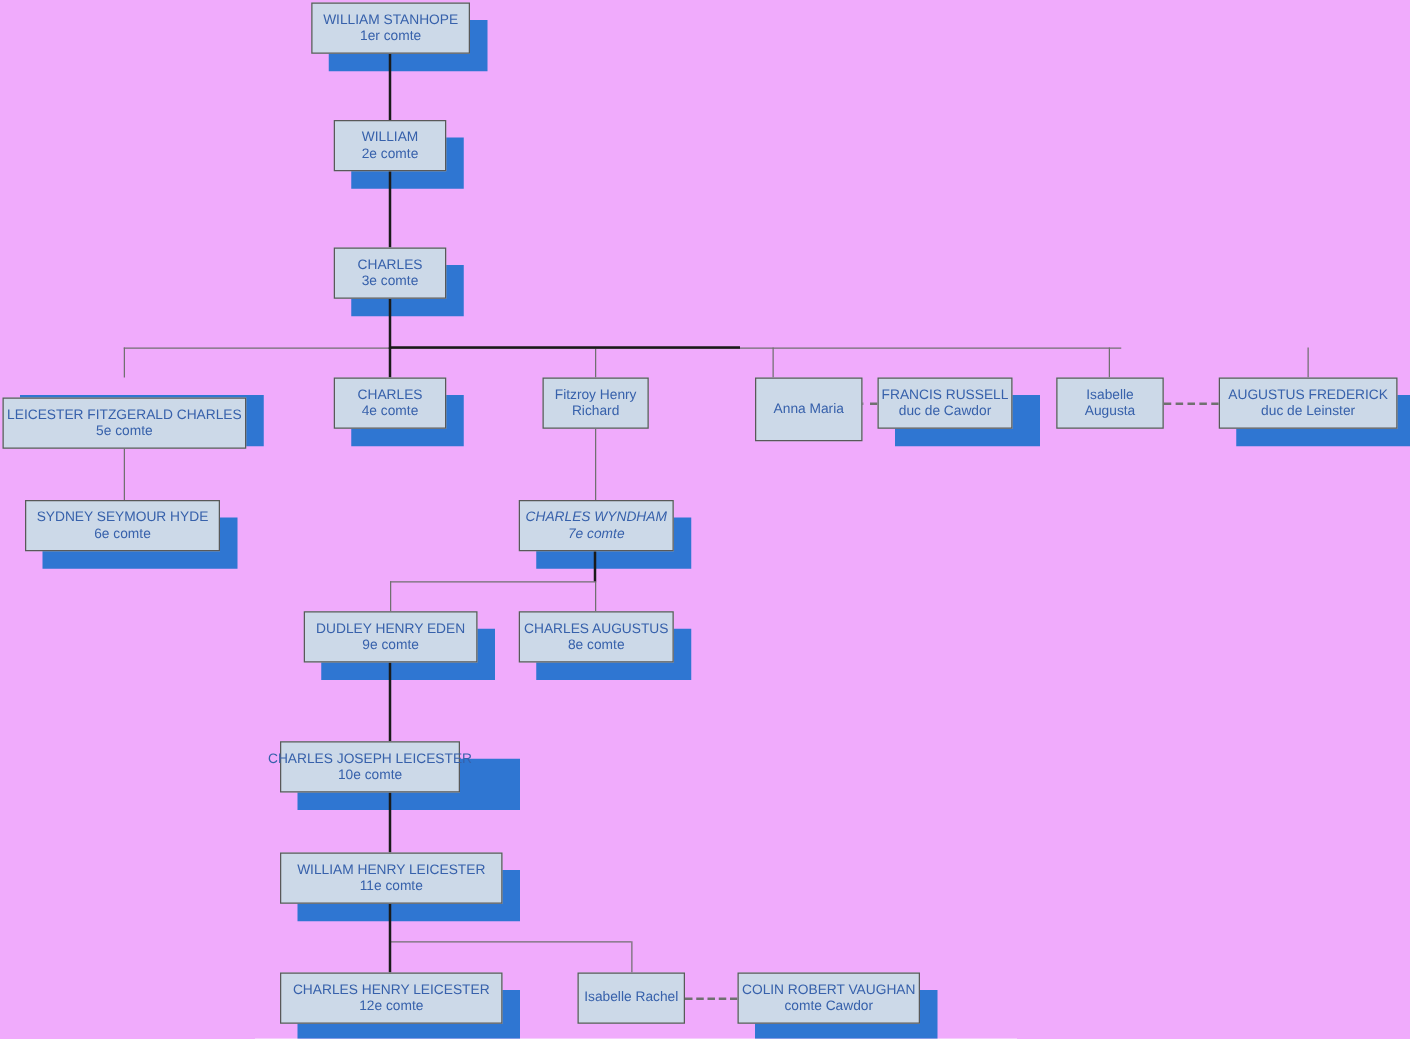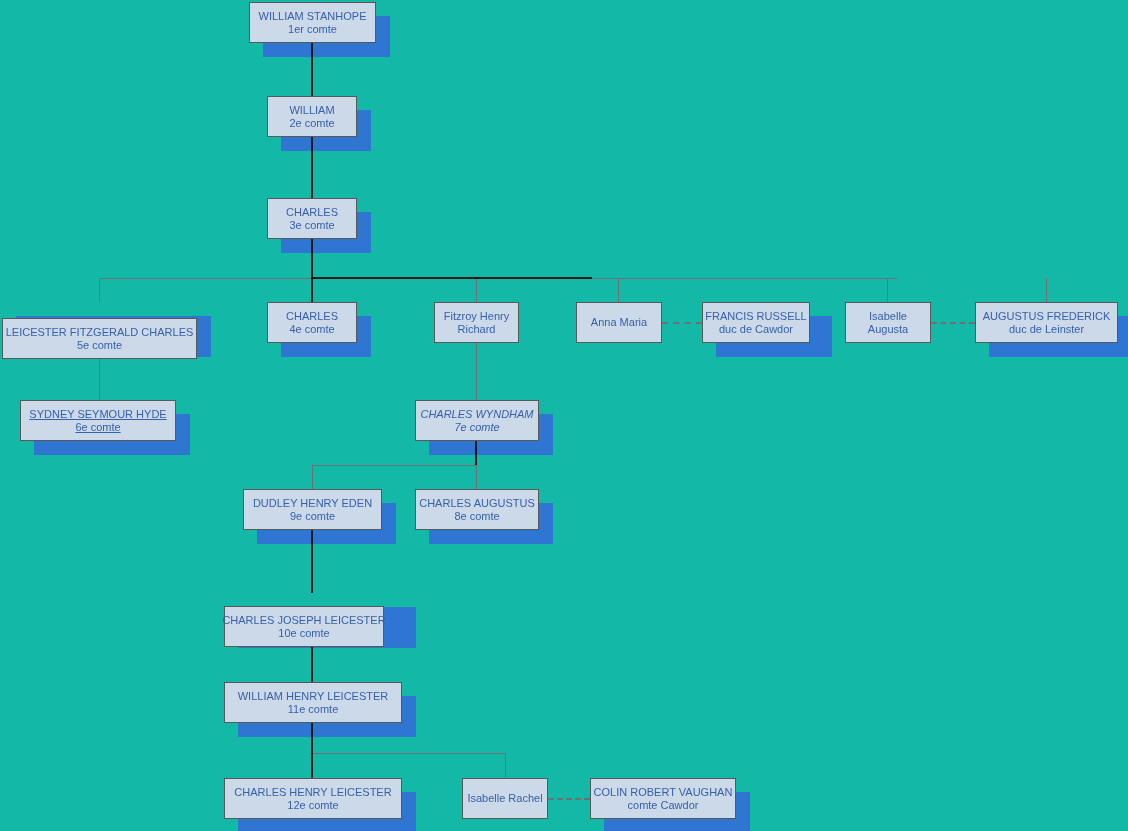--- a/index.html
+++ b/index.html
@@ -8,21 +8,21 @@
     padding: 0;
     background: #ffffff;
   }
   body {
     font-family: "Liberation Sans", sans-serif;
   }
   #chart {
     position: relative;
     width: 1128px;
     height: 831px;
-    background: #14b8a6;
+    background: #f0abfc;
     overflow: hidden;
   }
   
   .ln {
     position: absolute;
     background: #707070;
   }
   .ln.trunk {
     background: #1a1a1a;
   }
@@ -109,59 +109,59 @@
       </div>
       <div class="shadow" style="left: 281px; top: 316px; width: 90px; height: 41px;"></div>
       <div class="node" style="left: 267px; top: 302px; width: 90px; height: 41px;">
         <span class="l1">CHARLES</span>
         <span class="l2">4e comte</span>
       </div>
       <div class="node" style="left: 434px; top: 302px; width: 85px; height: 41px;">
         <span class="l1">Fitzroy Henry</span>
         <span class="l2">Richard</span>
       </div>
-      <div class="node" style="left: 576px; top: 302px; width: 86px; height: 41px;">
+      <div class="node" style="left: 604px; top: 302px; width: 86px; height: 51px;">
         <span class="l1">Anna Maria</span>
       </div>
       <div class="shadow" style="left: 716px; top: 316px; width: 116px; height: 41px;"></div>
       <div class="node" style="left: 702px; top: 302px; width: 108px; height: 41px;">
         <span class="l1">FRANCIS RUSSELL</span>
         <span class="l2">duc de Cawdor</span>
       </div>
       <div class="node" style="left: 845px; top: 302px; width: 86px; height: 41px;">
         <span class="l1">Isabelle</span>
         <span class="l2">Augusta</span>
       </div>
       <div class="shadow" style="left: 989px; top: 316px; width: 143px; height: 41px;"></div>
       <div class="node" style="left: 975px; top: 302px; width: 143px; height: 41px;">
         <span class="l1">AUGUSTUS FREDERICK</span>
         <span class="l2">duc de Leinster</span>
       </div>
       <div class="shadow" style="left: 34px; top: 414px; width: 156px; height: 41px;"></div>
-      <div class="node" style="left: 20px; top: 400px; width: 156px; height: 41px; text-decoration: underline;">
+      <div class="node" style="left: 20px; top: 400px; width: 156px; height: 41px;">
         <span class="l1">SYDNEY SEYMOUR HYDE</span>
         <span class="l2">6e comte</span>
       </div>
       <div class="shadow" style="left: 429px; top: 414px; width: 124px; height: 41px;"></div>
       <div class="node" style="left: 415px; top: 400px; width: 124px; height: 41px; font-style: italic;">
         <span class="l1">CHARLES WYNDHAM</span>
         <span class="l2">7e comte</span>
       </div>
       <div class="shadow" style="left: 257px; top: 503px; width: 139px; height: 41px;"></div>
       <div class="node" style="left: 243px; top: 489px; width: 139px; height: 41px;">
         <span class="l1">DUDLEY HENRY EDEN</span>
         <span class="l2">9e comte</span>
       </div>
       <div class="shadow" style="left: 429px; top: 503px; width: 124px; height: 41px;"></div>
       <div class="node" style="left: 415px; top: 489px; width: 124px; height: 41px; text-align: center;">
         <span class="l1">CHARLES AUGUSTUS</span>
         <span class="l2">8e comte</span>
       </div>
       <div class="shadow" style="left: 238px; top: 607px; width: 178px; height: 41px;"></div>
-      <div class="node" style="left: 224px; top: 606px; width: 160px; height: 41px; text-align: center;">
+      <div class="node" style="left: 224px; top: 593px; width: 144px; height: 41px; text-align: center;">
         <span class="l1">CHARLES JOSEPH LEICESTER</span>
         <span class="l2">10e comte</span>
       </div>
       <div class="shadow" style="left: 238px; top: 696px; width: 178px; height: 41px;"></div>
       <div class="node" style="left: 224px; top: 682px; width: 178px; height: 41px;">
         <span class="l1">WILLIAM HENRY LEICESTER</span>
         <span class="l2">11e comte</span>
       </div>
       <div class="shadow" style="left: 238px; top: 792px; width: 178px; height: 41px;"></div>
       <div class="node" style="left: 224px; top: 778px; width: 178px; height: 41px;">

